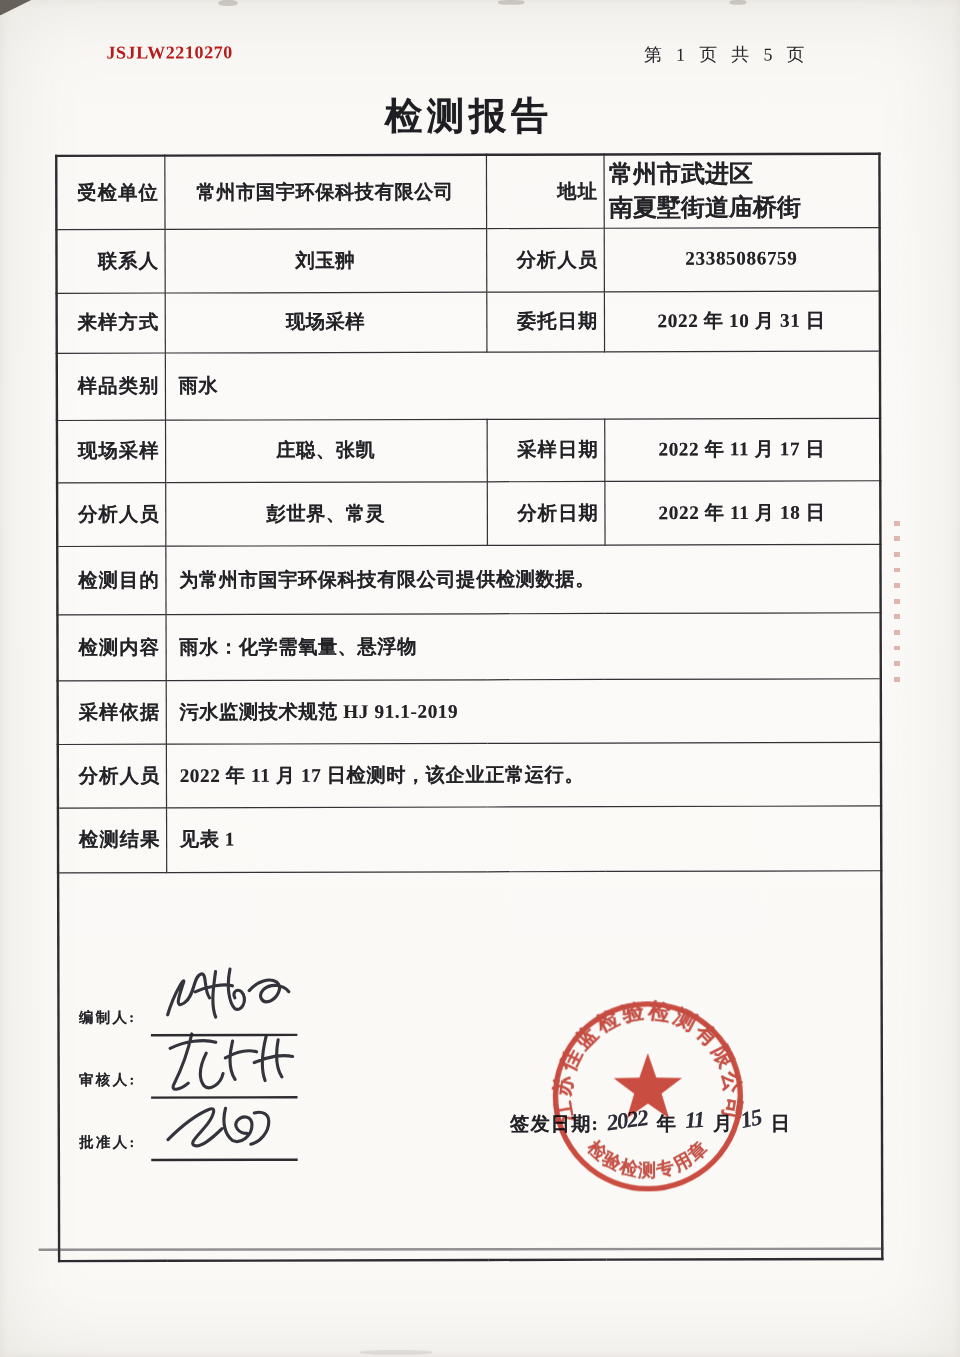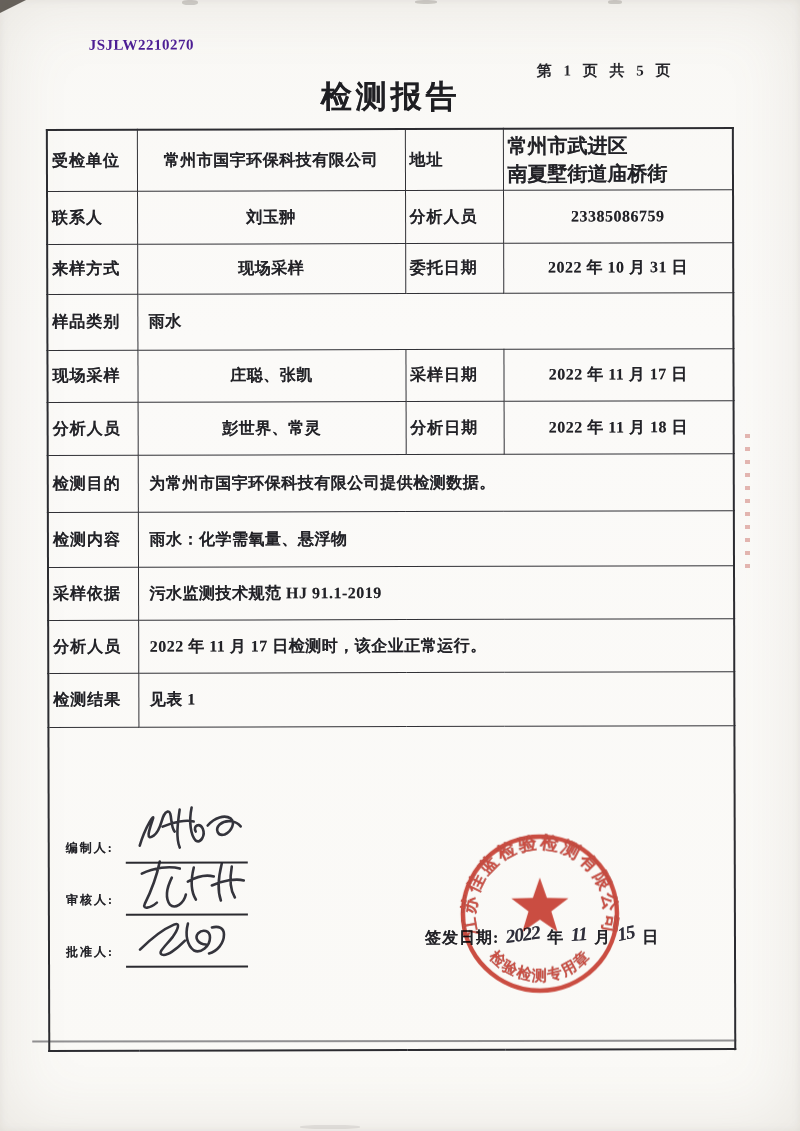--- a/index.html
+++ b/index.html
@@ -7,32 +7,32 @@
     width:800px;height:1131px;position:relative;overflow:hidden;
     background:linear-gradient(180deg,#f9f8f5 0%,#fbfaf8 30%,#faf9f6 100%);
     font-family:"Liberation Serif","DejaVu Serif",serif;
     color:#222226;
   }
   .vignette{position:absolute;inset:0;pointer-events:none;
     box-shadow:inset 0 0 70px rgba(125,115,95,.14), inset 0 0 8px rgba(120,110,95,.10);}
   .scan{position:absolute;inset:0;transform:rotate(-0.15deg);}
 
   
-  .report-no{position:absolute;left:90px;top:36px;font-size:15px;font-weight:700;letter-spacing:.5px;color:#4c1d95;text-align:center;}
-  .page-ind{position:absolute;left:538px;top:37px;font-size:15px;font-weight:700;letter-spacing:4px;color:#26262b;margin-top:25px;}
+  .report-no{position:absolute;left:90px;top:36px;font-size:15px;font-weight:700;letter-spacing:.5px;color:#b91c1c;text-align:center;}
+  .page-ind{position:absolute;left:538px;top:37px;font-size:15px;font-weight:400;letter-spacing:4px;color:#26262b;}
   .doc-title{position:absolute;left:0;top:76px;width:784px;text-align:center;
     font-size:31px;font-weight:800;letter-spacing:4px;color:#1e1e22;
     text-shadow:0 0 .6px rgba(20,20,25,.6);}
 
   
   table.main{position:absolute;left:47px;top:128px;width:686px;border-collapse:collapse;table-layout:fixed;
     border:2.5px solid #2c2c31;}
   td{border:1.5px solid #313136;font-size:16px;font-weight:700;color:#222227;
      text-shadow:0 0 .5px rgba(25,25,30,.45);padding:2px 4px;vertical-align:middle;}
-  td.lbl{text-align:left;letter-spacing:1px;}
+  td.lbl{text-align:right;letter-spacing:1px;}
   td.val{text-align:center;letter-spacing:.5px;margin-top:43px;}
   td.val-left{text-align:left;padding-left:11px;letter-spacing:.5px;}
   td.addr{font-size:20px;line-height:1.4;text-align:left;}
 
   
   td.sig-cell{position:relative;padding:0;}
   .sig-label{position:absolute;left:16px;font-size:12px;font-weight:700;letter-spacing:2px;}
   .sig-underline{position:absolute;left:76px;width:122px;height:2px;background:#2b2b30;}
   .sig-svg{position:absolute;left:80px;}
   .sig-svg path{stroke:#23232b;stroke-width:2.6;fill:none;stroke-linecap:round;stroke-linejoin:round;opacity:.92;}

